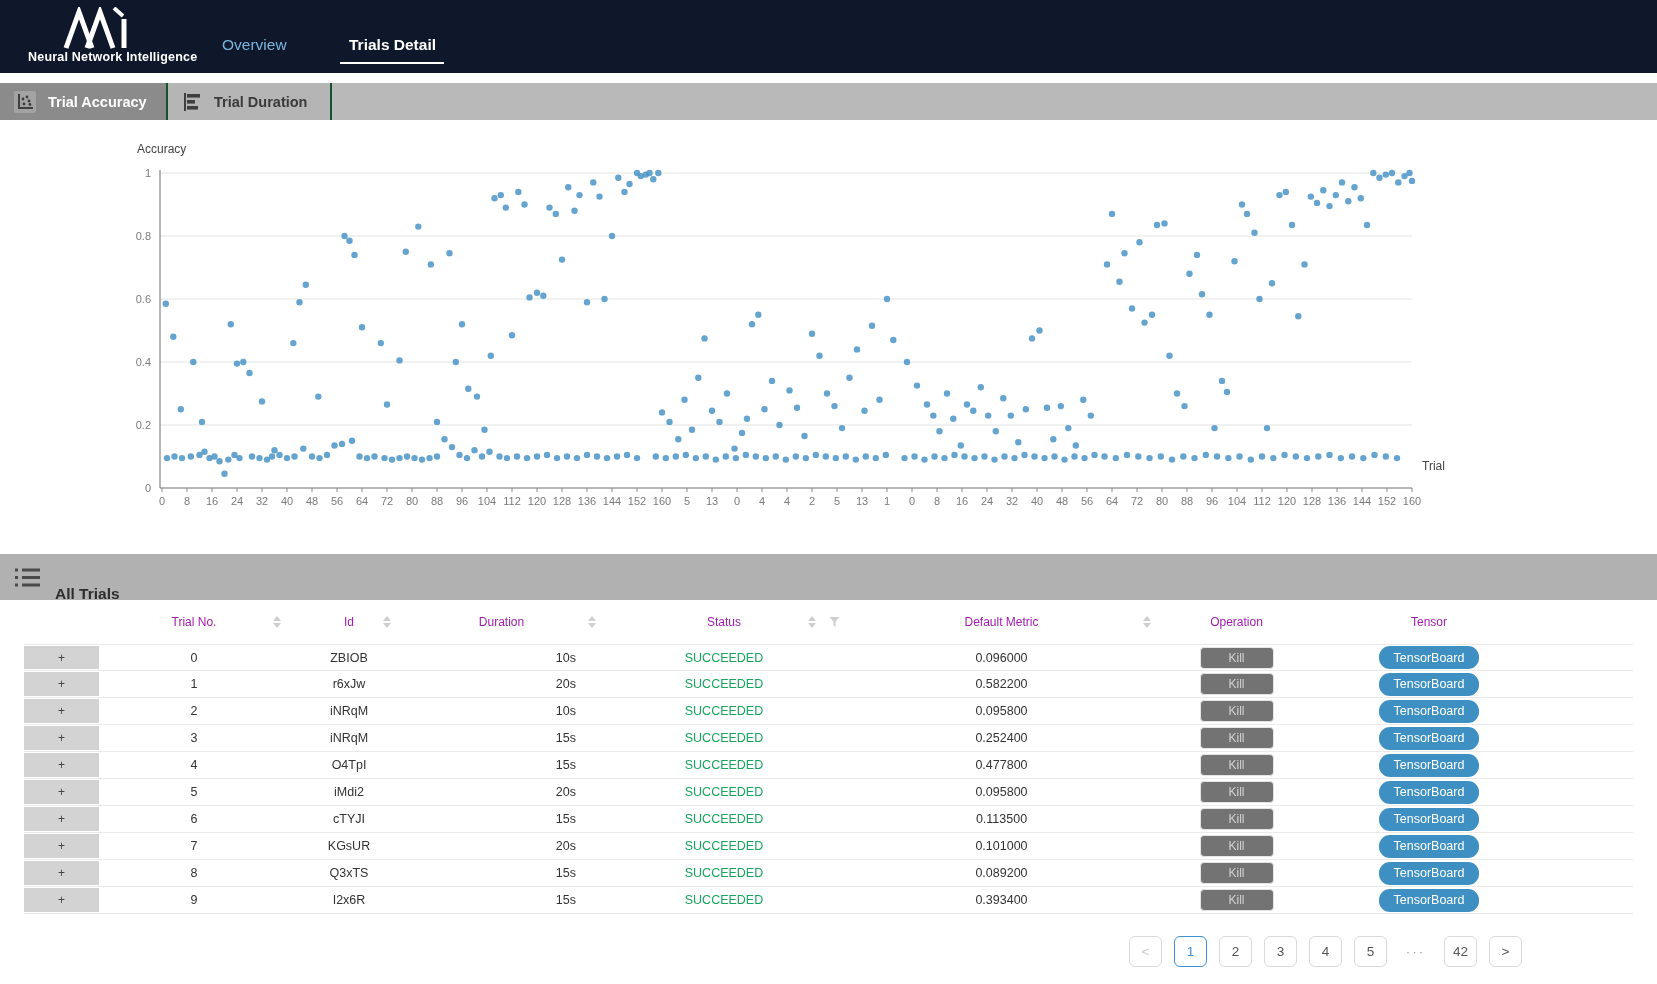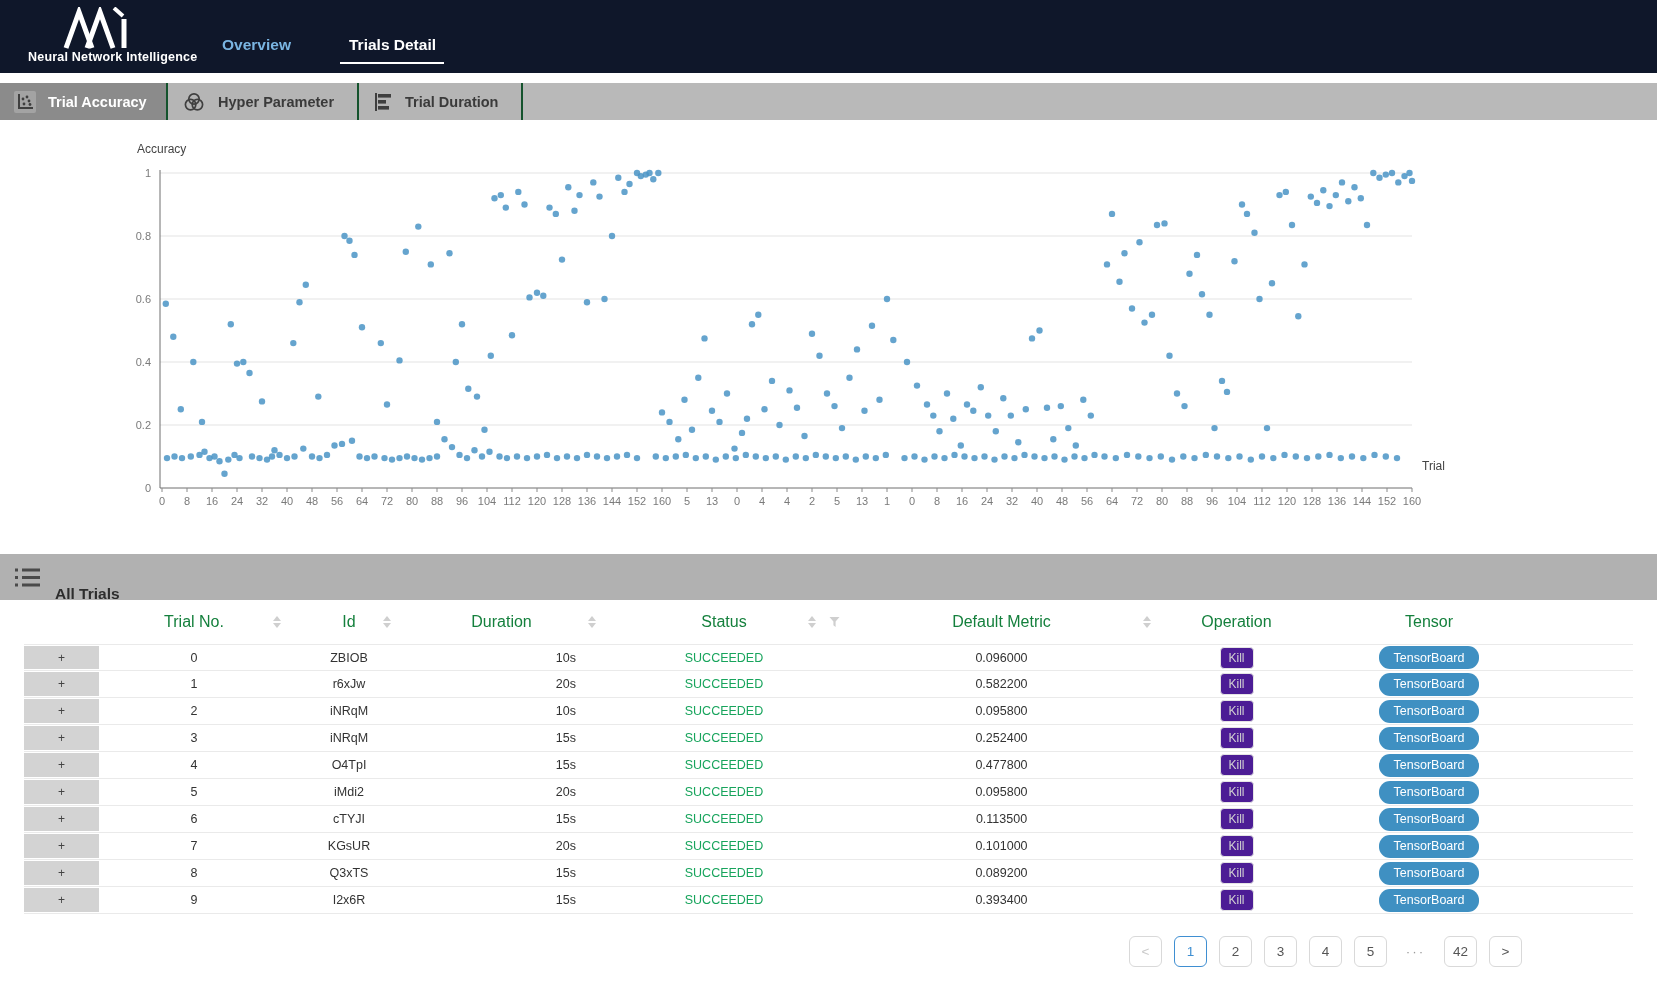--- a/index.html
+++ b/index.html
@@ -7,21 +7,21 @@
   body {
     width:1657px; height:984px; overflow:hidden; background:#fff;
     font-family:"Liberation Sans", sans-serif; color:#333;
   }
 
   
   .topbar { position:relative; height:73px; background:#0f172a; }
   .logo-mark { position:absolute; left:62px; top:7px; }
   .brand-text { position:absolute; left:28px; top:50px; width:170px;
     color:#fff; font-size:12.5px; font-weight:bold; letter-spacing:.2px; }
-  .nav-item { position:absolute; top:36px; font-size:15.5px; cursor:pointer;font-weight:bold; }
+  .nav-item { position:absolute; top:36px; font-size:15.5px; cursor:pointer; }
   .nav-overview { left:222px; color:#7ab5e2; }
   .nav-trials { left:349px; color:#fff; font-weight:bold; }
   .nav-underline { position:absolute; left:340px; top:62px; width:104px; height:2px; background:#fff; }
 
   
   .tabbar { margin-top:10px; height:37px; display:flex; gap:2px; background:#14532d; }
   .vtab { display:flex; align-items:center; padding-left:14px; font-size:14.5px;
     font-weight:bold; cursor:pointer; }
   .vtab svg { margin-right:12px; }
   .vtab.active { flex:0 0 166px; background:#8b8b8b; color:#fff; }
@@ -36,43 +36,43 @@
   .axis-name { font-size:12px; fill:#444; font-family:"Liberation Sans",sans-serif; }
 
   
   .list-bar { margin-top:34px; height:46px; background:#b1b1b1;
     display:flex; align-items:center; padding-left:14px; }
   .list-bar svg { margin-right:14px; }
   .list-title { font-size:15.5px; font-weight:bold; color:#2d2d2d;margin-top:34px; }
 
   
   .trials-table { margin:0 24px; }
-  .thead { display:flex; height:44px; align-items:center; color:#15803d; font-size:16px; }
+  .thead { display:flex; height:44px; align-items:center; color:#a21caf; font-size:12px; }
   .cell { position:relative; display:flex; align-items:center; justify-content:center; }
   .c-expand { flex:0 0 75px; }
   .c-no { flex:0 0 190px; }
   .c-id { flex:0 0 110px; justify-content:center; padding-left:10px; }
   .c-dur { flex:0 0 205px; }
   .c-status { flex:0 0 240px; }
   .c-metric { flex:0 0 315px; }
   .c-op { flex:0 0 155px; }
   .c-tensor { flex:0 0 230px; }
   .c-spacer { flex:1; }
   .sorter { position:absolute; right:8px; top:50%; transform:translateY(-50%); line-height:0; }
   .sorter2 { right:28px; }
   .filterer { position:absolute; right:4px; top:50%; transform:translateY(-50%); line-height:0; }
   .row { display:flex; height:27px; align-items:center; font-size:12.5px;
     color:#333; border-bottom:1px solid #eaeaea; }
   .row:first-child { border-top:1px solid #eaeaea; }
   .row .c-expand { align-self:stretch; margin:1px 0; background:#d3d3d3;
     color:#444; font-size:12px; cursor:pointer; }
   .row .c-dur { justify-content:flex-end; padding-right:28px; }
   .status-text { color:#17a45c; }
-  .kill-btn { width:34px; height:22px; border:1px solid #e5e5e5; border-radius:4px;
-    background:#4c1d95; color:#d2d2d2; font-size:12px; font-family:inherit; }
+  .kill-btn { width:74px; height:22px; border:1px solid #e5e5e5; border-radius:4px;
+    background:#737373; color:#d2d2d2; font-size:12px; font-family:inherit; }
   .tb-btn { min-width:100px; height:23px; border:none; border-radius:11px;
     background:#3f90c2; color:#fff; font-size:12.5px; font-family:inherit; cursor:pointer; }
 
   
   .pagination { display:flex; justify-content:flex-end; align-items:center;
     margin:22px 135px 0 0; gap:12px; }
   .pg { min-width:33px; height:31px; padding:0 6px; border:1px solid #d9d9d9; border-radius:6px;
     background:#fff; color:#555; font-size:13.5px; display:flex; align-items:center;
     justify-content:center; cursor:pointer; font-family:inherit; }
   .pg.active { border-color:#3f8fd2; color:#3f8fd2; }
@@ -100,28 +100,20 @@
     <svg width="22" height="22" viewBox="0 0 22 22">
       <rect x="0" y="0" width="22" height="22" rx="2" fill="#a3a3a3"></rect>
       <path d="M5,3 V17 H19" fill="none" stroke="#3f3f3f" stroke-width="2"></path>
       <circle cx="9" cy="8" r="1.4" fill="#3f3f3f"></circle>
         <circle cx="13" cy="6" r="1.4" fill="#3f3f3f"></circle>
       <circle cx="15" cy="10" r="1.4" fill="#3f3f3f"></circle>
         <circle cx="10" cy="13" r="1.4" fill="#3f3f3f"></circle>
       <circle cx="16" cy="13.5" r="1.4" fill="#3f3f3f"></circle>
     </svg>
     <span>Trial Accuracy</span>
-  </div>
-  <div class="vtab idle vtab-hp">
-    <svg width="24" height="22" viewBox="0 0 24 22">
-      <circle cx="12" cy="8" r="5.2" fill="none" stroke="#3f3f3f" stroke-width="1.7"></circle>
-      <circle cx="8.6" cy="13.6" r="5.2" fill="none" stroke="#3f3f3f" stroke-width="1.7"></circle>
-      <circle cx="15.4" cy="13.6" r="5.2" fill="none" stroke="#3f3f3f" stroke-width="1.7"></circle>
-    </svg>
-    <span>Hyper Parameter</span>
   </div>
   <div class="vtab idle vtab-td">
     <svg width="20" height="20" viewBox="0 0 20 20">
       <rect x="2" y="1" width="2" height="18" fill="#3f3f3f"></rect>
       <rect x="5" y="2" width="13" height="3.6" fill="#3f3f3f"></rect>
       <rect x="5" y="8" width="8" height="3.6" fill="#3f3f3f"></rect>
       <rect x="5" y="14" width="11" height="3.6" fill="#3f3f3f"></rect>
     </svg>
     <span>Trial Duration</span>
   </div>

